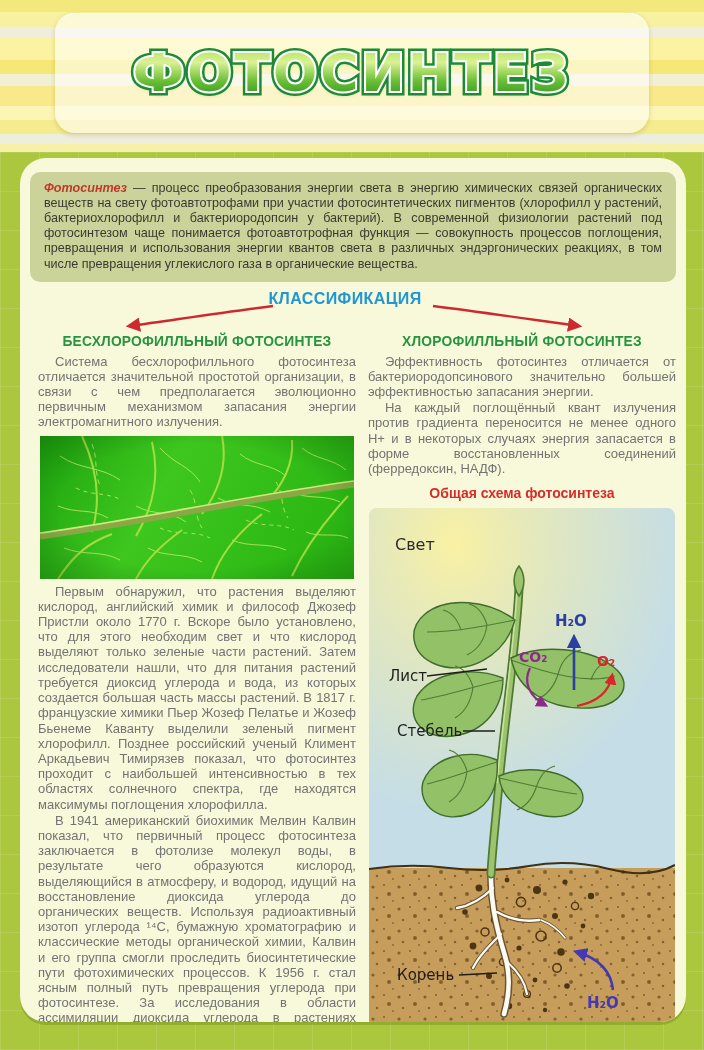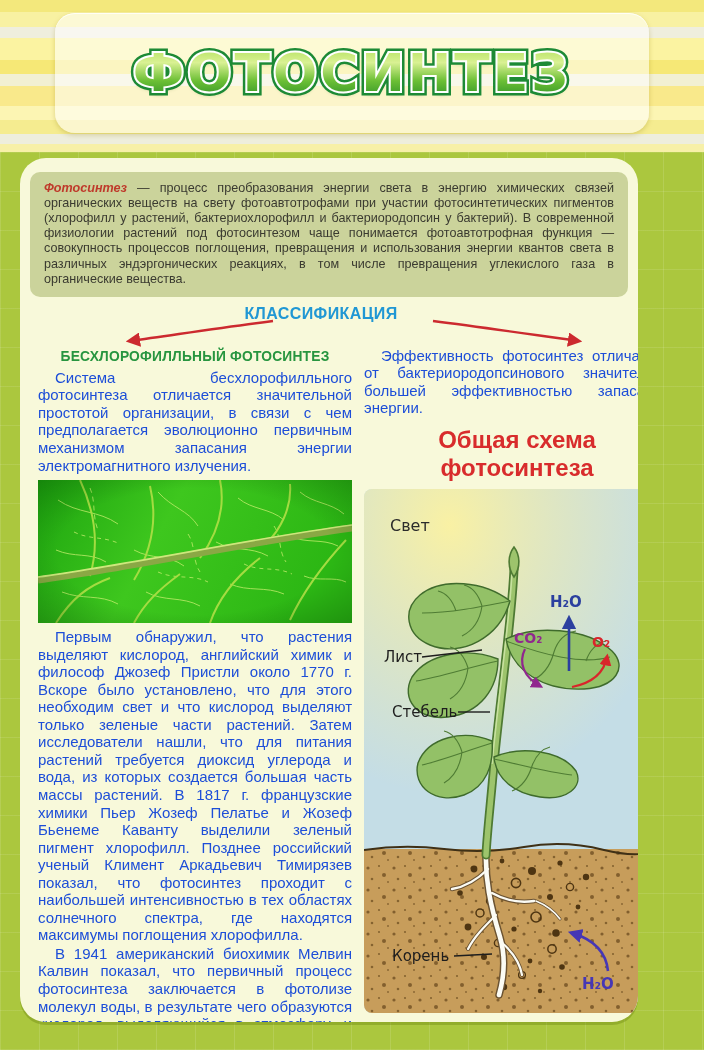--- a/index.html
+++ b/index.html
@@ -39,21 +39,21 @@
     font-family:"DejaVu Sans", sans-serif; font-size:52px; letter-spacing:3px; line-height:1; }
   .title-layer { white-space:nowrap; }
   .tl-outer { position:relative; color:#1d8a35; -webkit-text-stroke:9px #1d8a35;
     text-shadow:0 3px 4px rgba(60,110,30,.45); }
   .tl-white { position:absolute; left:0; top:0; color:#fff; -webkit-text-stroke:4px #fff; }
   .tl-fill  { position:absolute; left:0; top:0; color:#58b42c;
     background:linear-gradient(180deg,#b5e160 0%,#d9f193 30%,#6cbf35 65%,#2f9327 100%);
     -webkit-background-clip:text; background-clip:text; -webkit-text-fill-color:transparent; }
   
   .card {
-    position:absolute; left:20px; top:158px; width:618px; height:864px;
+    position:absolute; left:20px; top:158px; width:666px; height:864px;
     background:#f8f9da; border-radius:26px; overflow:hidden;
     box-shadow:0 3px 0 rgba(100,125,10,.35);
   }
   .intro-box {
     margin:14px 10px 6px 10px; background:#cbd39b; border-radius:10px;
     padding:9px 14px 10px 14px;
     font-size:12.6px; line-height:1.2; text-align:justify; color:#3a3a30;
   }
   .intro-term { color:#bf3a2b; font-weight:bold; font-style:italic; }
   .classify { position:relative; height:44px; margin:2px 10px 0 10px; }
@@ -63,25 +63,25 @@
   }
   .classify-arrows { position:absolute; left:0; top:10px; }
   .columns { display:flex; gap:12px; padding:0 10px; align-items:flex-start;margin-left:8px; }
   .col-left  { width:322px; }
   .col-right { width:312px; }
   .col-heading {
     text-align:center; color:#27953f; font-weight:bold; font-size:13.8px;
     margin:2px 0 5px 0; letter-spacing:.2px;
   }
   .body-p {
-    font-size:15px; line-height:1.17; text-align:justify; color:#1d4ed8;
+    font-size:13px; line-height:1.17; text-align:justify; color:#737373;
     text-indent:17px; margin-bottom:1px;
   }
   .leaf-photo { width:314px; height:143px; margin:6px auto 5px auto; display:block; }
-  .scheme-title { text-align:center; color:#d82c2c; font-weight:bold; font-size:24px; margin:9px 0 7px 0; }
+  .scheme-title { text-align:center; color:#d82c2c; font-weight:bold; font-size:14px; margin:9px 0 7px 0; }
   .diagram { display:block; margin:0 auto; border-radius:8px; }
   svg { font-family:"DejaVu Sans","Liberation Sans",sans-serif; }
   svg text { user-select:none; }
 </style>
 </head>
 <body>
 
 <div class="page">
 
   <div class="banner">
@@ -153,21 +153,23 @@
           <path d="M0,97 C90,85 210,59 314,45" stroke="#cde87c" stroke-width="1.6" fill="none"></path>
           <rect x="0" y="0" width="314" height="143" fill="url(#leafvig)"></rect>
         </svg>
 
         <p class="body-p">Первым обнаружил, что растения выделяют кислород, английский химик и философ Джозеф Пристли около 1770 г. Вскоре было установлено, что для этого необходим свет и что кислород выделяют только зеленые части растений. Затем исследователи нашли, что для питания растений требуется диоксид углерода и вода, из которых создается большая часть массы растений. В 1817 г. французские химики Пьер Жозеф Пелатье и Жозеф Бьенеме Каванту выделили зеленый пигмент хлорофилл. Позднее российский ученый Климент Аркадьевич Тимирязев показал, что фотосинтез проходит с наибольшей интенсивностью в тех областях солнечного спектра, где находятся максимумы поглощения хлорофилла.</p>
         <p class="body-p">В 1941 американский биохимик Мелвин Калвин показал, что первичный процесс фотосинтеза заключается в фотолизе молекул воды, в результате чего образуются кислород, выделяющийся в атмосферу, и водород, идущий на восстановление диоксида углерода до органических веществ. Используя радиоактивный изотоп углерода ¹⁴C, бумажную хроматографию и классические методы органической химии, Калвин и его группа смогли проследить биосинтетические пути фотохимических процессов. К 1956 г. стал ясным полный путь превращения углерода при фотосинтезе. За исследования в области ассимиляции диоксида углерода в растениях Калвин был удостоен в 1961 г. Нобелевской премии по химии.</p>
 
       </div>
 
       <div class="col-right">
+        <div class="col-heading">ХЛОРОФИЛЛЬНЫЙ ФОТОСИНТЕЗ</div>
         <p class="body-p">Эффективность фотосинтез отличается от бактериородопсинового значительно большей эффективностью запасания энергии.</p>
+        <p class="body-p">На каждый поглощённый квант излучения против градиента переносится не менее одного H+ и в некоторых случаях энергия запасается в форме восстановленных соединений (ферредоксин, НАДФ).</p>
         <div class="scheme-title">Общая схема фотосинтеза</div>
 
         <svg class="diagram" width="306" height="524" viewBox="0 0 306 524">
           <defs>
             <radialGradient id="sunGlow" cx="0.28" cy="0.1" r="0.75">
               <stop offset="0" stop-color="#f9f1a4" stop-opacity="1"></stop>
               <stop offset="0.5" stop-color="#f0ecab" stop-opacity="0.55"></stop>
               <stop offset="1" stop-color="#f0ecab" stop-opacity="0"></stop>
             </radialGradient>
             <pattern id="soilSpk" width="26" height="22" patternUnits="userSpaceOnUse">

